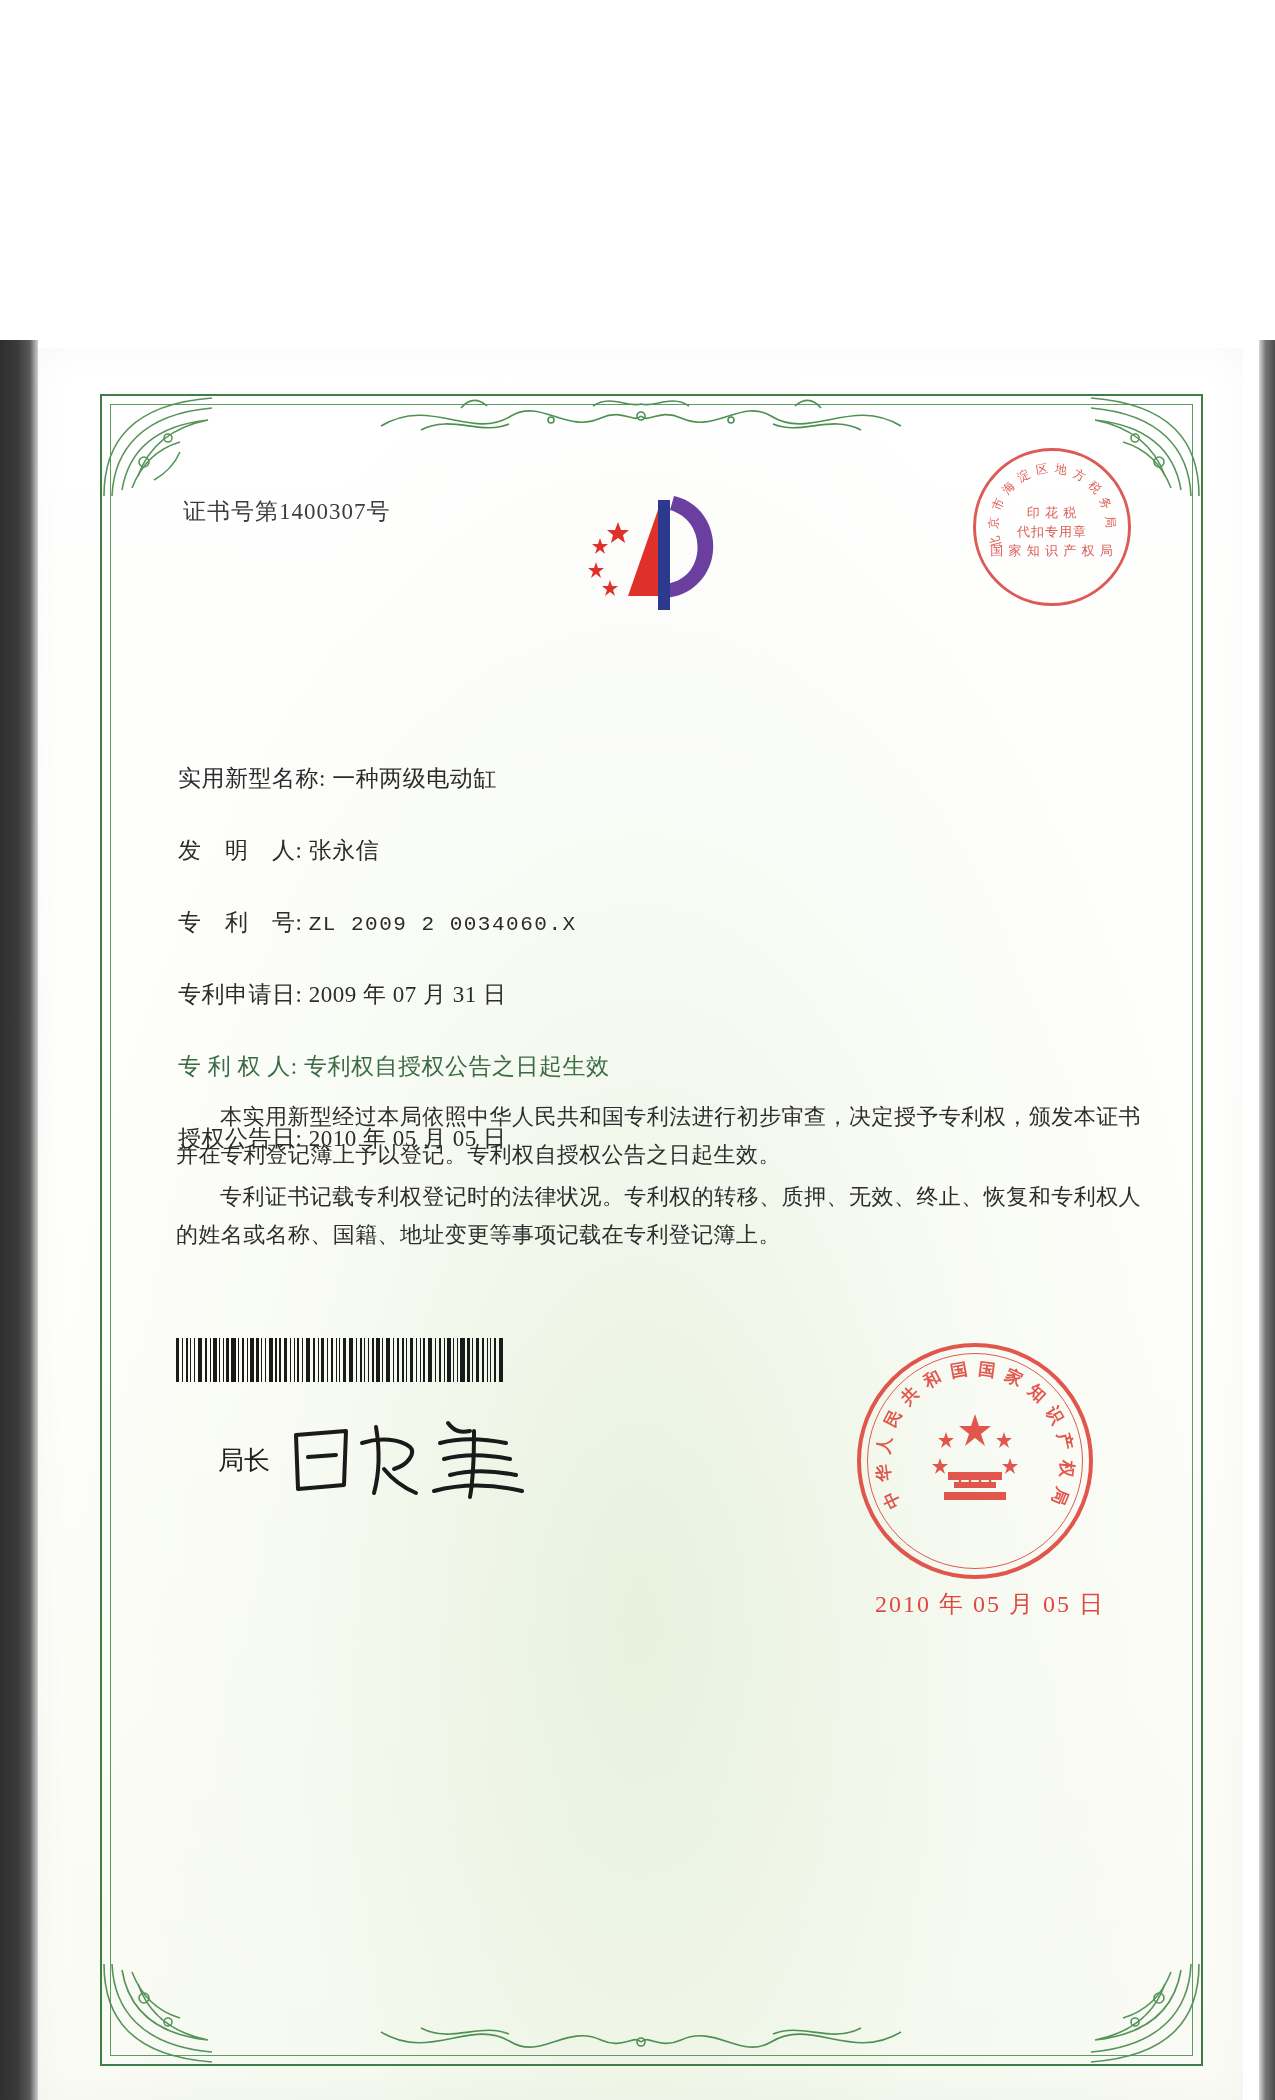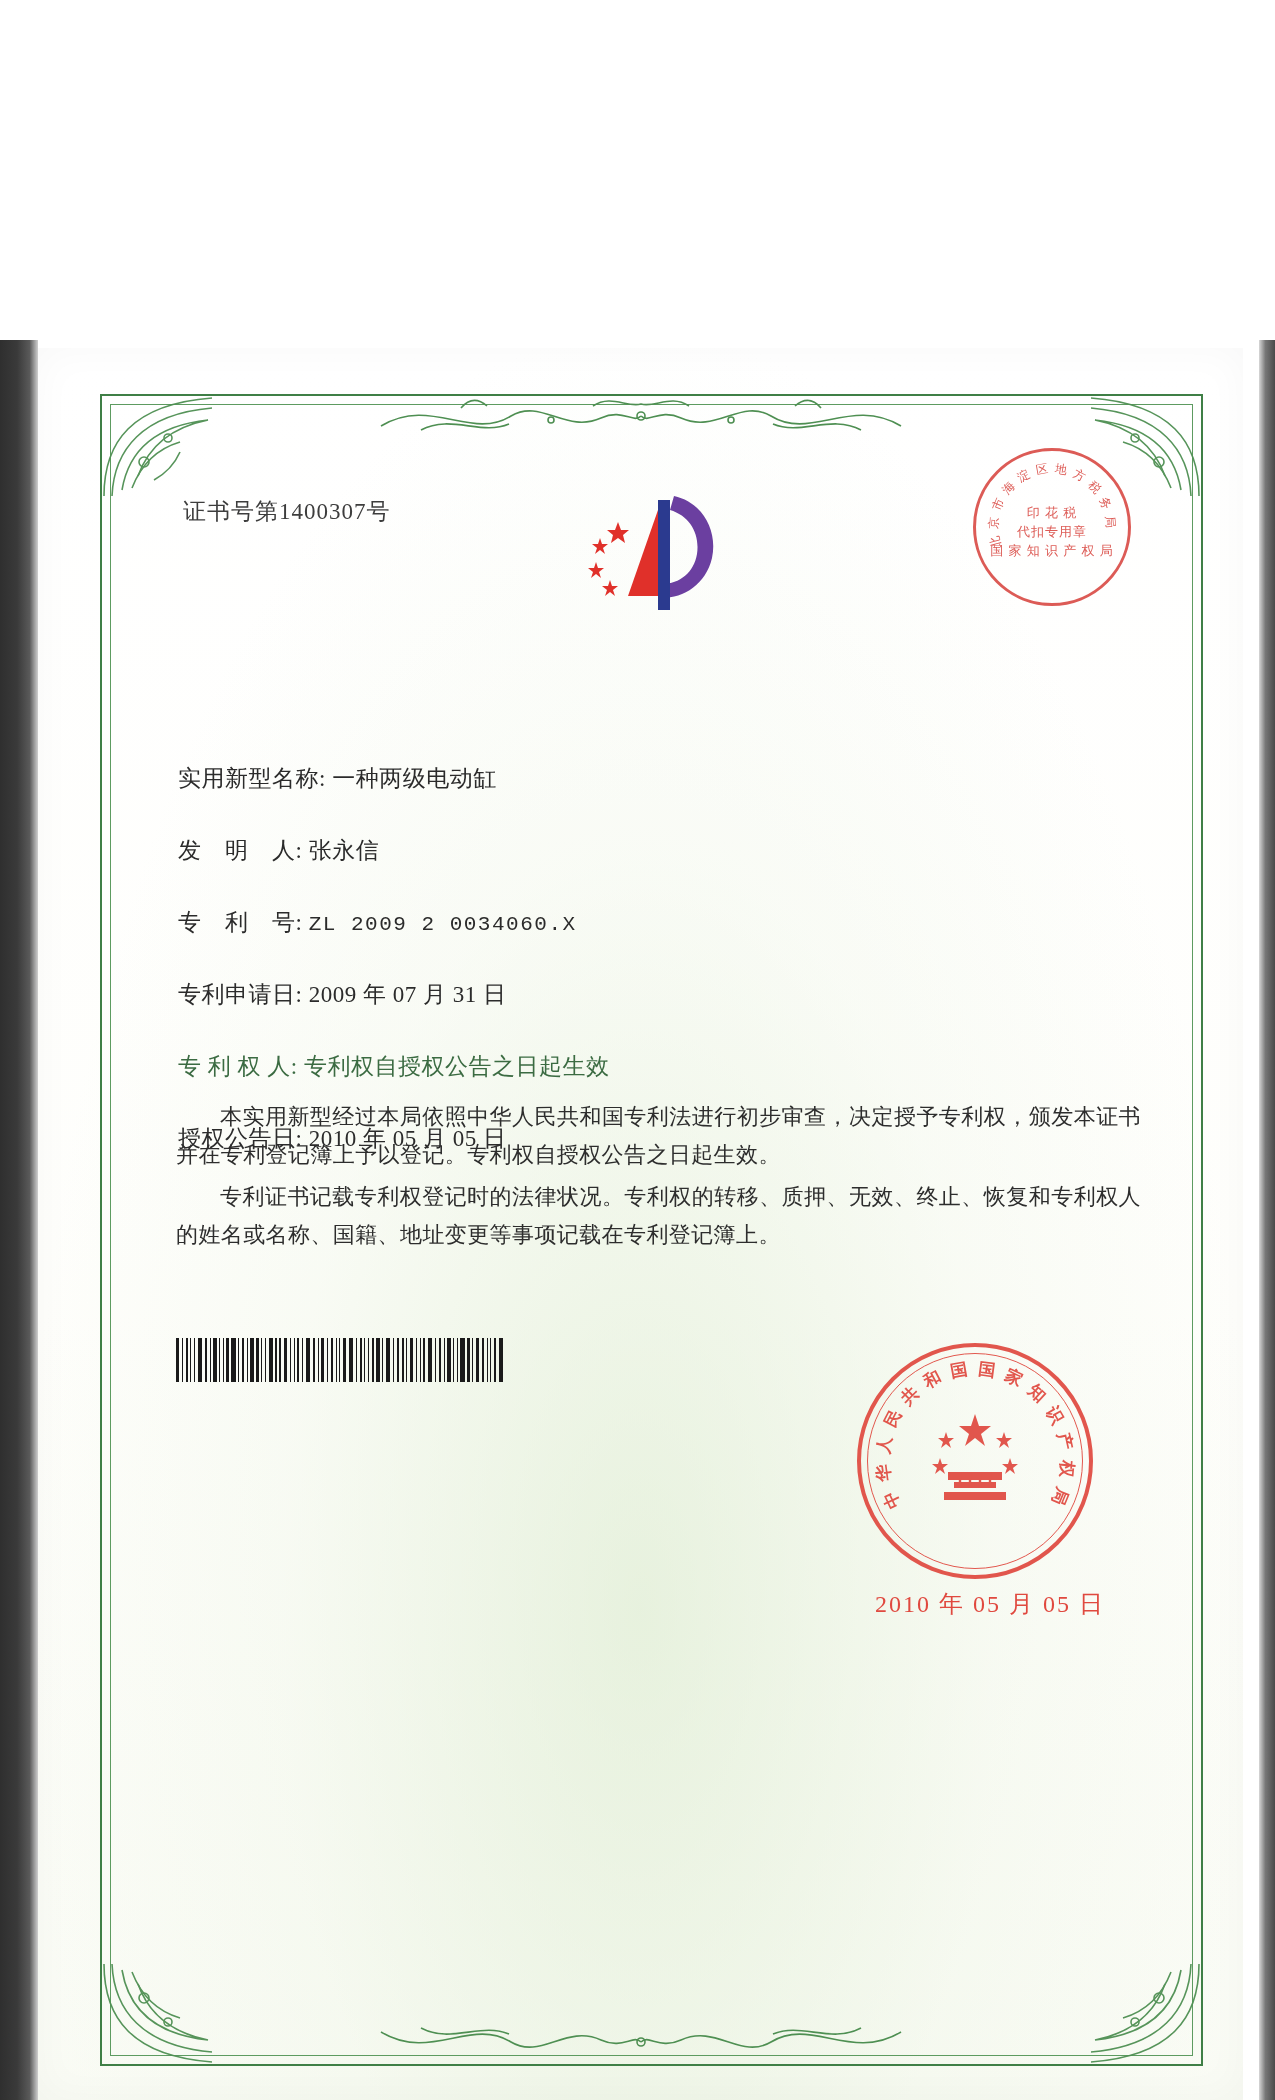--- a/index.html
+++ b/index.html
@@ -558,20 +558,38 @@
         <i style="width: 4px; margin-right: 2.6px;"></i>
         <i style="width: 2px; margin-right: 2.6px;"></i>
         <i style="width: 6px; margin-right: 2.6px;"></i>
         <i style="width: 4px; margin-right: 2.6px;"></i>
         <i style="width: 2px; margin-right: 2.6px;"></i>
         <i style="width: 2px; margin-right: 2.6px;"></i>
         <i style="width: 4px; margin-right: 2.6px;"></i>
         <i style="width: 8px; margin-right: 2.6px;"></i>
       </div>
 
+    <div class="sign-row">
+      <span class="sign-label">局长</span>
+      <span class="signature">
+        <svg viewBox="0 0 250 95" fill="none" stroke="currentColor" stroke-width="4" stroke-linecap="round" stroke-linejoin="round">
+          <path d="M12 22 L 62 18 L 60 72 L 14 76 Z"></path>
+          <path d="M24 44 L 52 42"></path>
+          <path d="M92 14 C 96 38, 96 58, 90 80"></path>
+          <path d="M78 30 C 96 24, 116 26, 126 34 C 132 40, 124 52, 110 56"></path>
+          <path d="M100 56 C 108 66, 118 74, 132 80"></path>
+          <path d="M164 10 C 170 18, 176 20, 186 18"></path>
+          <path d="M156 30 C 178 24, 202 26, 222 30"></path>
+          <path d="M160 46 C 182 40, 206 42, 226 46"></path>
+          <path d="M190 18 C 190 40, 190 62, 186 84"></path>
+          <path d="M166 62 C 188 56, 212 58, 232 62"></path>
+          <path d="M150 78 C 180 70, 212 72, 238 78"></path>
+        </svg>
+      </span>
+    </div>
 
     <div class="seal">
       <div class="outline2"></div>
       <div class="ring-text" id="sealRing">
           <span style="font-size: 17px; transform: rotate(-115deg) translate(0px, -92px) rotate(0deg) translate(-50%, -50%);">中</span>
           <span style="font-size: 17px; transform: rotate(-97.5deg) translate(0px, -92px) rotate(0deg) translate(-50%, -50%);">华</span>
           <span style="font-size: 17px; transform: rotate(-80deg) translate(0px, -92px) rotate(0deg) translate(-50%, -50%);">人</span>
           <span style="font-size: 17px; transform: rotate(-62.5deg) translate(0px, -92px) rotate(0deg) translate(-50%, -50%);">民</span>
           <span style="font-size: 17px; transform: rotate(-45deg) translate(0px, -92px) rotate(0deg) translate(-50%, -50%);">共</span>
           <span style="font-size: 17px; transform: rotate(-27.5deg) translate(0px, -92px) rotate(0deg) translate(-50%, -50%);">和</span>

